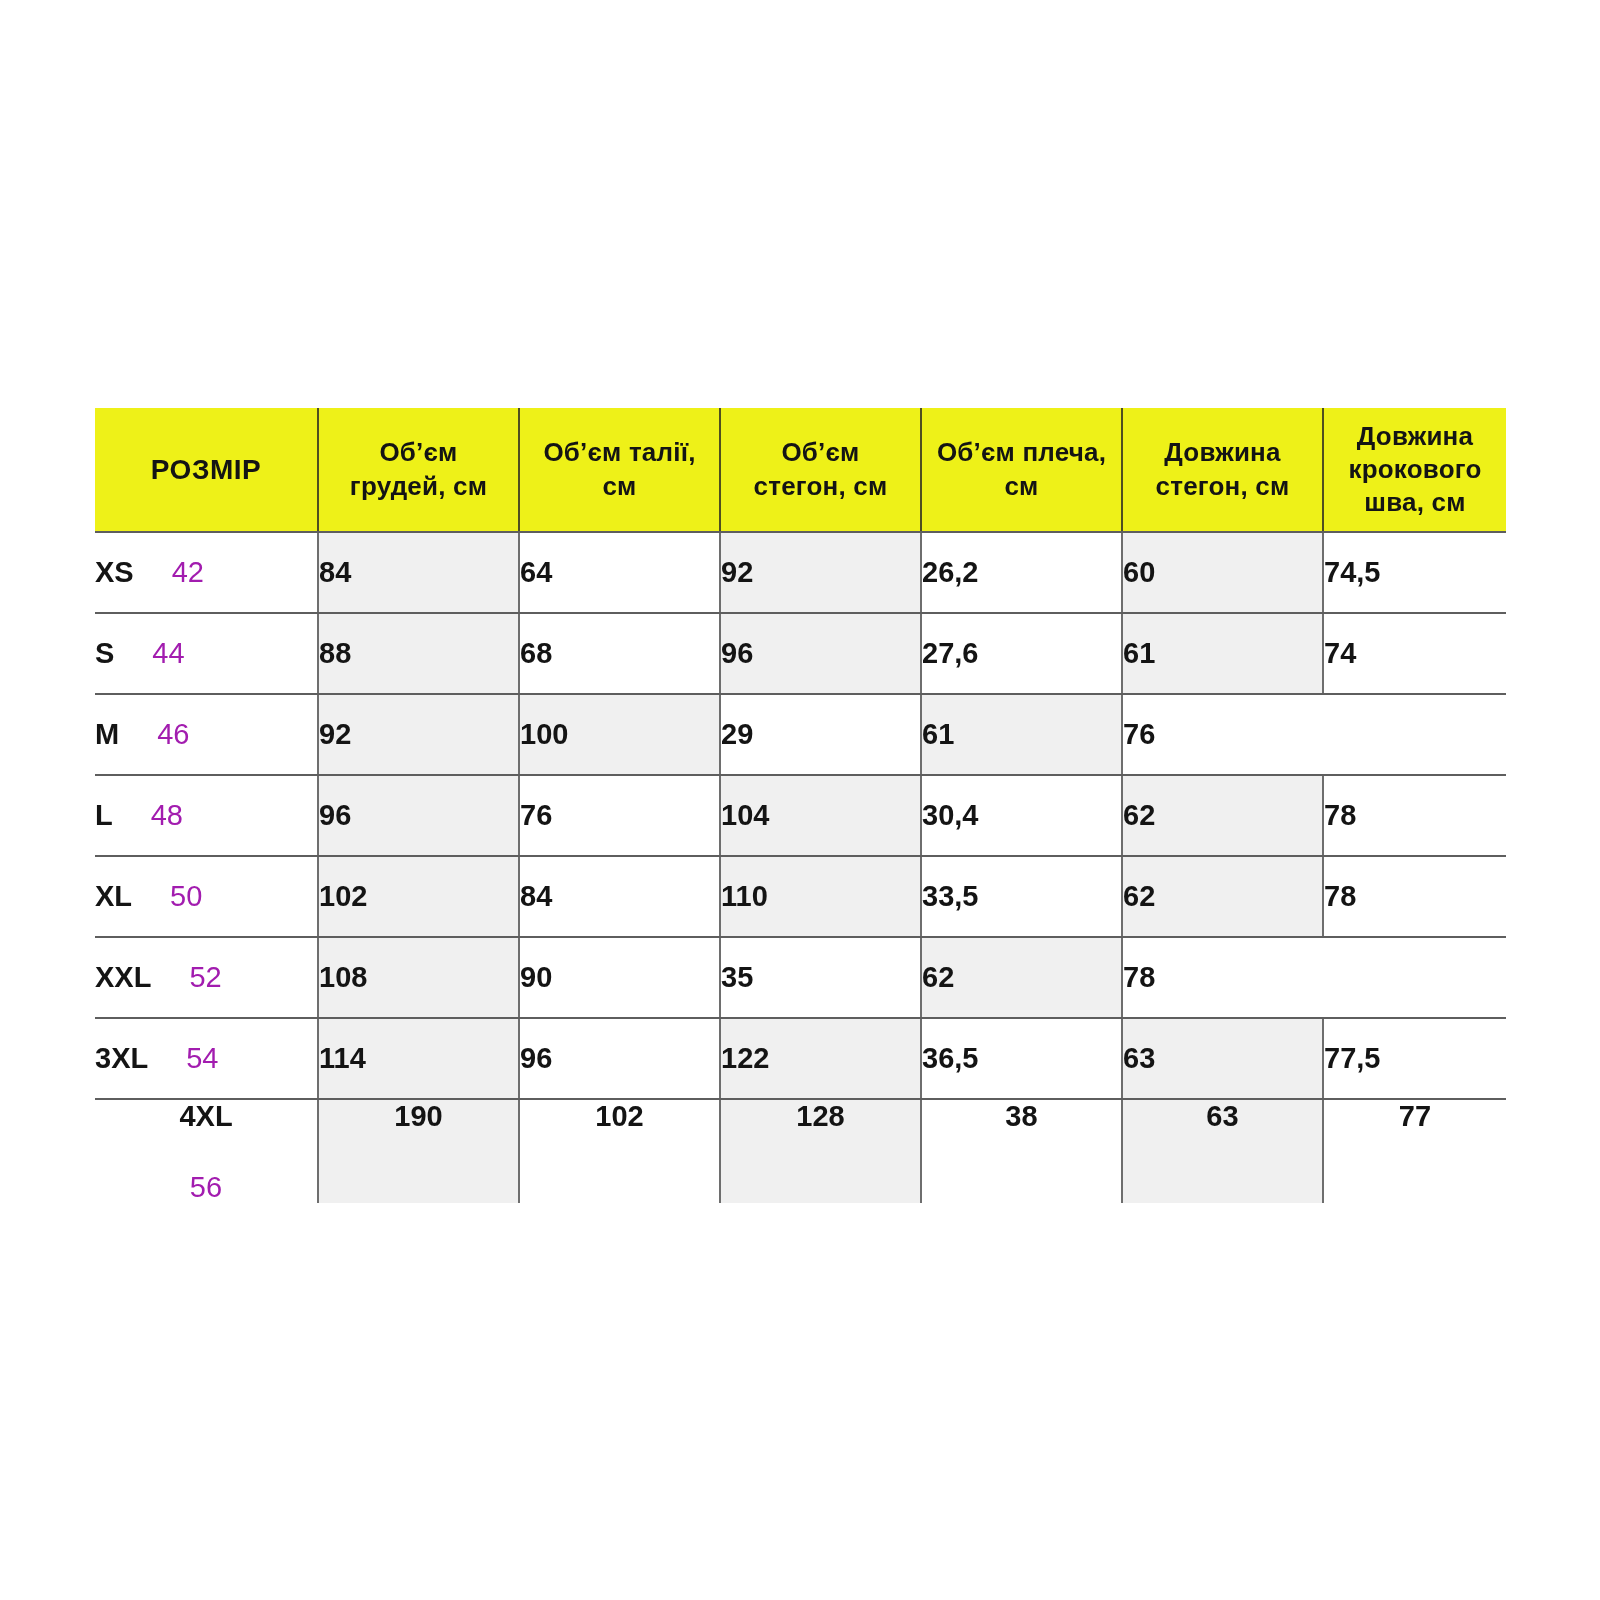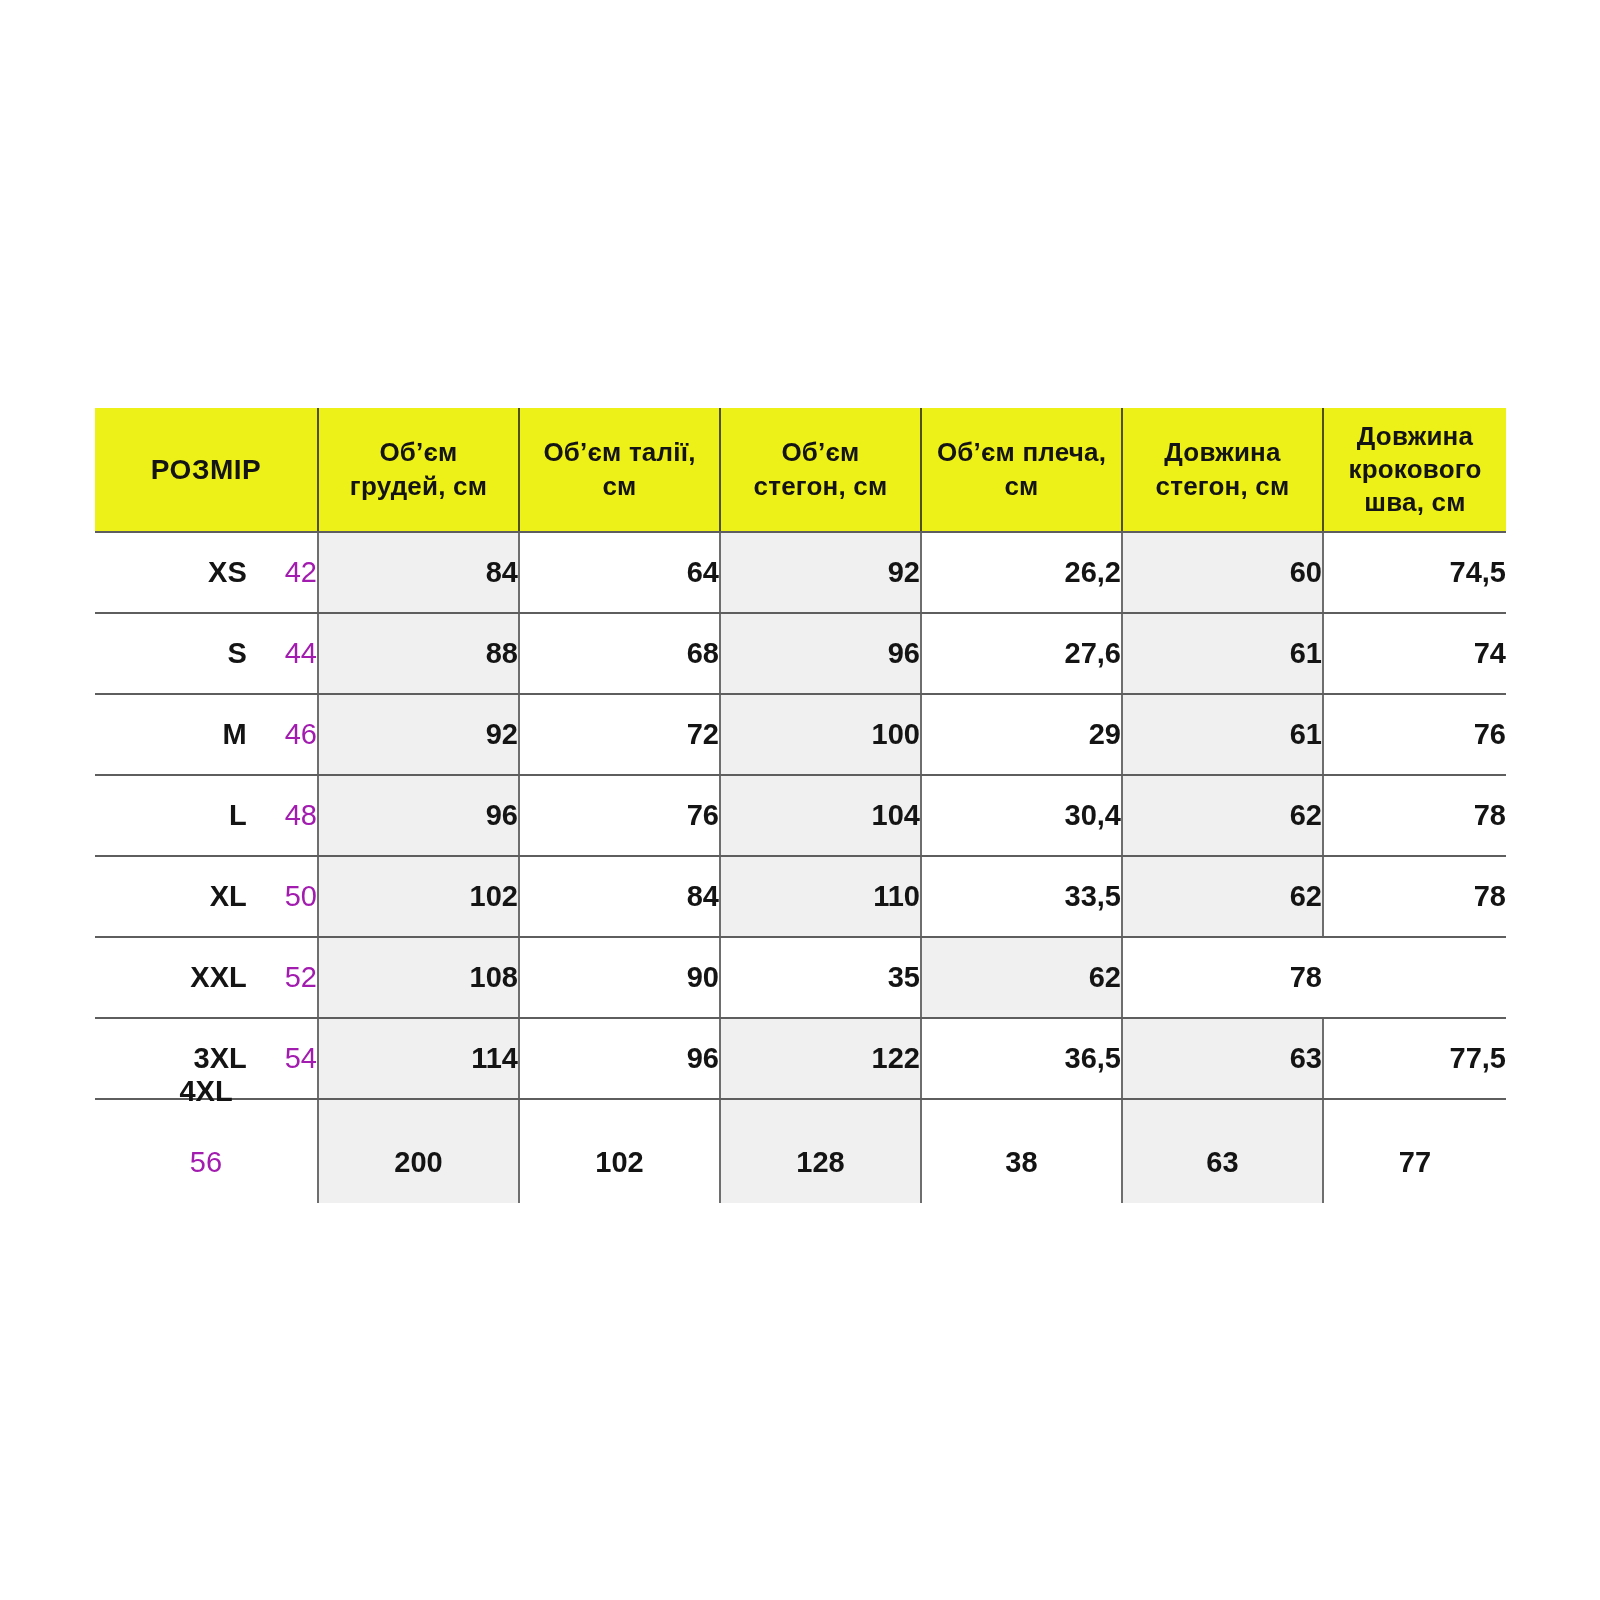--- a/index.html
+++ b/index.html
@@ -48,21 +48,21 @@
     letter-spacing: 0.5px;
   }
   .body-row {
     border-top: 2px solid var(--row-line, #5e5e5e);
   }
   .cell {
     height: 79px;
     box-sizing: border-box;
     display: flex;
     align-items: center;
-    justify-content: flex-end;
+    justify-content: flex-start;
     font-size: 29px;
     font-weight: 700;
     background: #ffffff;
   }
   .cell + .cell {
     border-left: 2px solid var(--column-line, #6e6e6e);
   }
   .cell.stripe {
     background: var(--stripe-bg, #f0f0f0);
   }
@@ -120,21 +120,20 @@
           <div class="cell">27,6</div>
           <div class="cell stripe">61</div>
           <div class="cell">74</div>
         </div>
         <div class="grid-row body-row">
           <div class="cell size-cell">
             <span class="size-code">M</span>
             <span class="size-number">46</span>
           </div>
           <div class="cell stripe">92</div>
-          <div class="cell">72</div>
           <div class="cell stripe">100</div>
           <div class="cell">29</div>
           <div class="cell stripe">61</div>
           <div class="cell">76</div>
         </div>
         <div class="grid-row body-row">
           <div class="cell size-cell">
             <span class="size-code">L</span>
             <span class="size-number">48</span>
           </div>
@@ -178,21 +177,21 @@
           <div class="cell stripe">122</div>
           <div class="cell">36,5</div>
           <div class="cell stripe">63</div>
           <div class="cell">77,5</div>
         </div>
         <div class="grid-row body-row">
           <div class="cell size-cell">
             <span class="size-code">4XL</span>
             <span class="size-number">56</span>
           </div>
-          <div class="cell stripe">200</div>
+          <div class="cell stripe">190</div>
           <div class="cell">102</div>
           <div class="cell stripe">128</div>
           <div class="cell">38</div>
           <div class="cell stripe">63</div>
           <div class="cell">77</div>
         </div>
       </div>
   </div>
 </div>
 

